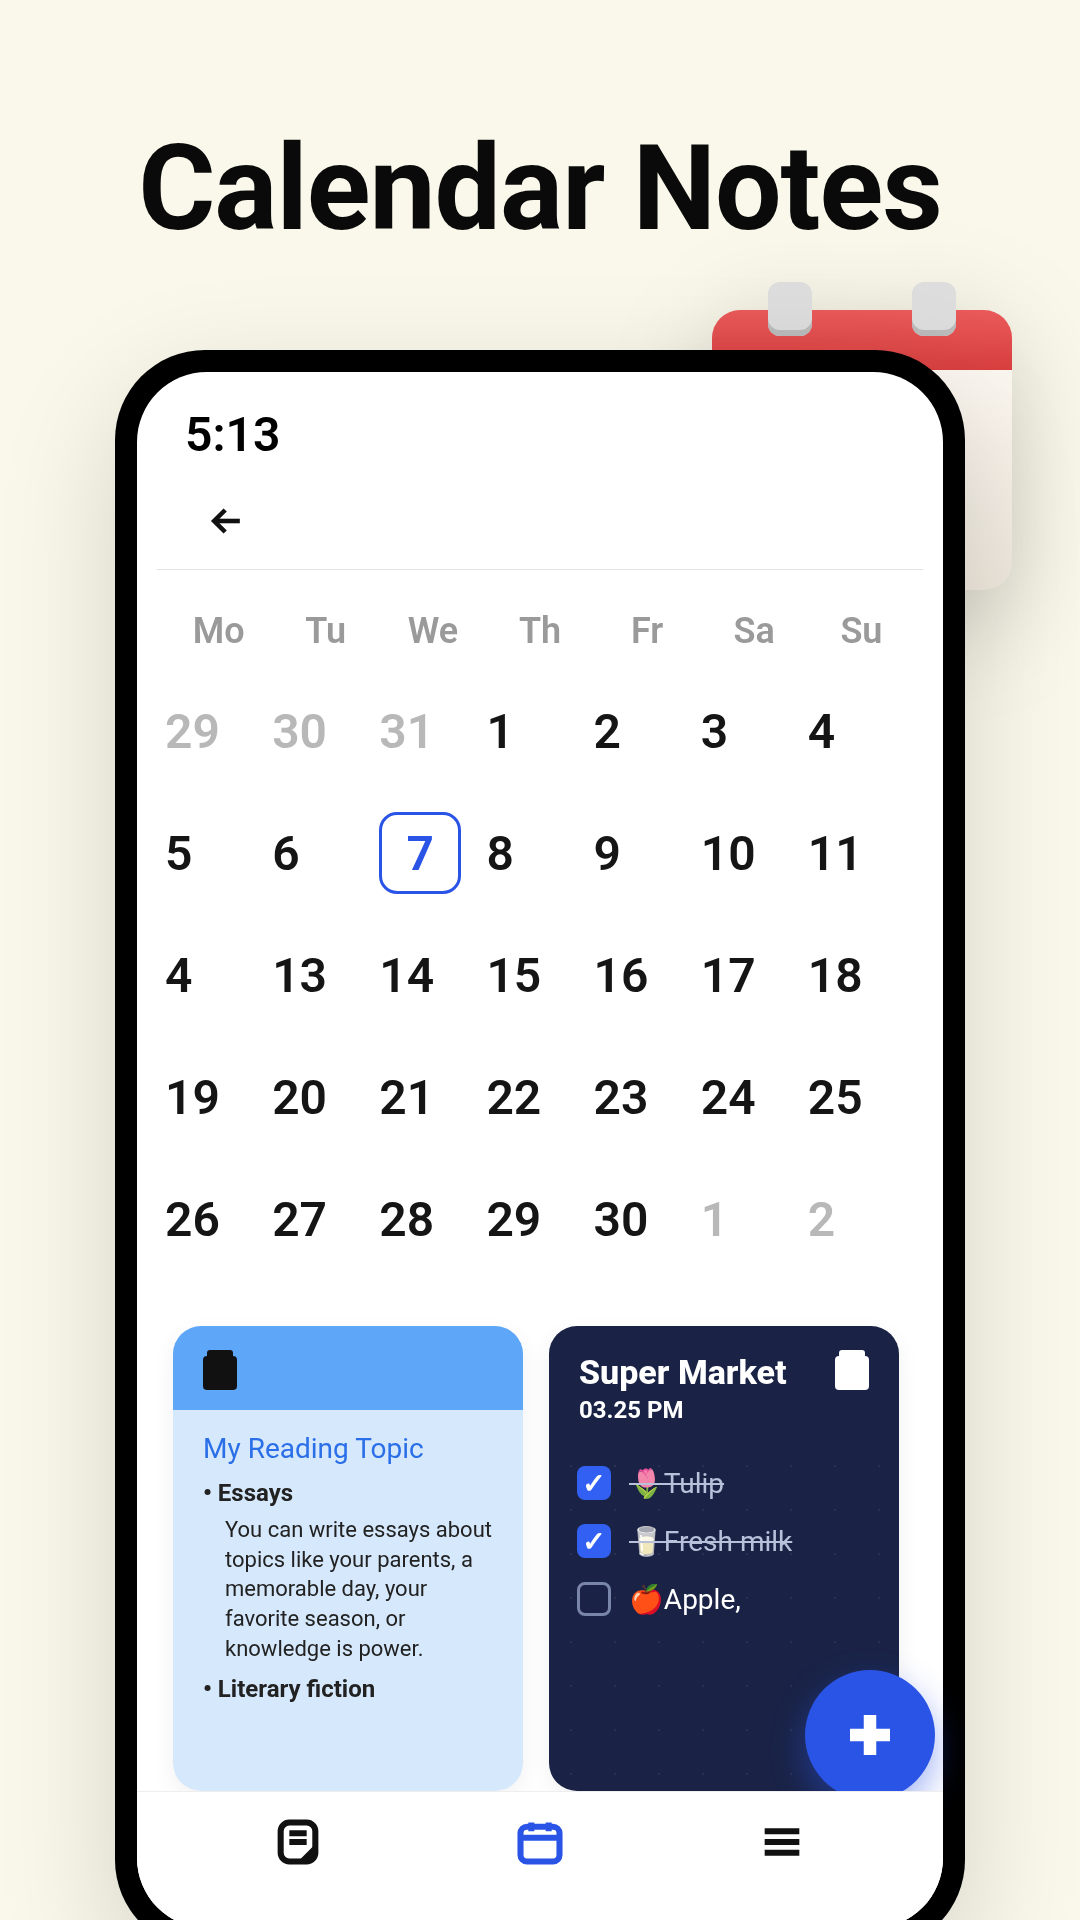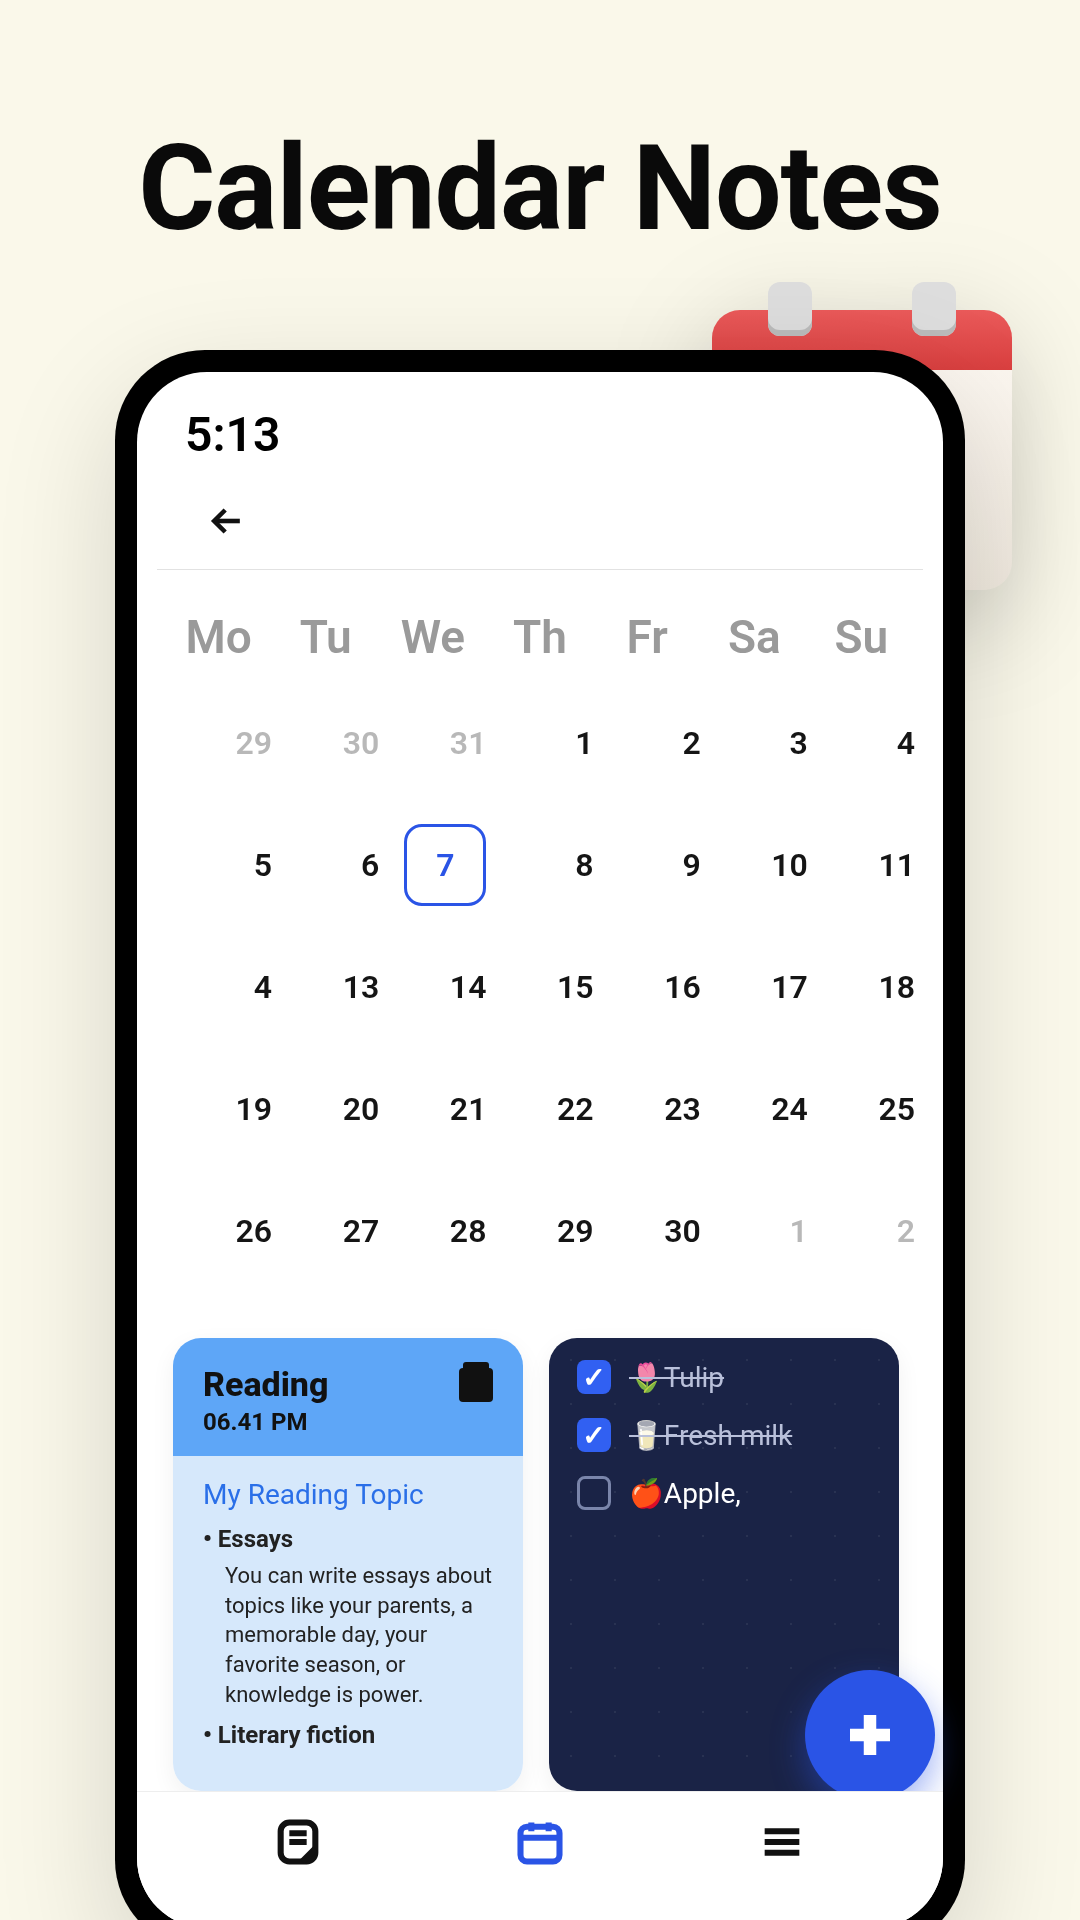--- a/index.html
+++ b/index.html
@@ -63,33 +63,33 @@
   .calendar {
     padding: 40px 28px 10px 28px;
   }
   .week-row, .day-row {
     display: grid;
     grid-template-columns: repeat(7, 1fr);
     text-align: center;
   }
   .week-row {
     color: #9a9a9a;
-    font-size: 46px;
+    font-size: 36px;
     font-weight: 600;
     margin-bottom: 44px;
   }
   .day-row { margin-bottom: 52px; }
   .day-cell {
-    font-size: 32px;
+    font-size: 48px;
     font-weight: 600;
     color: #151515;
     height: 70px;
     display:flex;
     align-items:center;
-    justify-content:flex-end;
+    justify-content:flex-start;
     position: relative;
   }
   .day-cell.muted { color: #b8b8b8; }
   .day-cell.selected span {
     border: 3px solid #2a54e6;
     color: #2a54e6;
     border-radius: 18px;
     width: 82px;
     height: 82px;
     display:flex;
@@ -352,37 +352,40 @@
                 <span>2</span>
               </div>
             </div>
           </div>
       </div>
 
       <div class="notes-row">
 
         <div class="note-card card-reading">
           <div class="card-head">
-            <div>
-              <div class="t">Reading</div>
-              <div class="st">06.41 PM</div>
-            </div>
             <div class="cal-mini"></div>
           </div>
           <div class="card-body">
              <h4>My Reading Topic</h4>
              <div id="reading-items">
                 <div class="li">Essays</div>
                 <div class="desc">You can write essays about topics like your parents, a memorable day, your favorite season, or knowledge is power.</div>
                 <div class="li">Literary fiction</div>
               </div>
           </div>
         </div>
 
         <div class="note-card card-market">
+          <div class="card-head">
+            <div>
+              <div class="t">Super Market</div>
+              <div class="st">03.25 PM</div>
+            </div>
+            <div class="cal-mini"></div>
+          </div>
           <div class="market-body" id="market-items">
               <div class="check-row">
                 <div class="cbox on">✓</div>
                 <div class="done">🌷Tulip</div>
               </div>
               <div class="check-row">
                 <div class="cbox on">✓</div>
                 <div class="done">🥛Fresh milk</div>
               </div>
               <div class="check-row">

